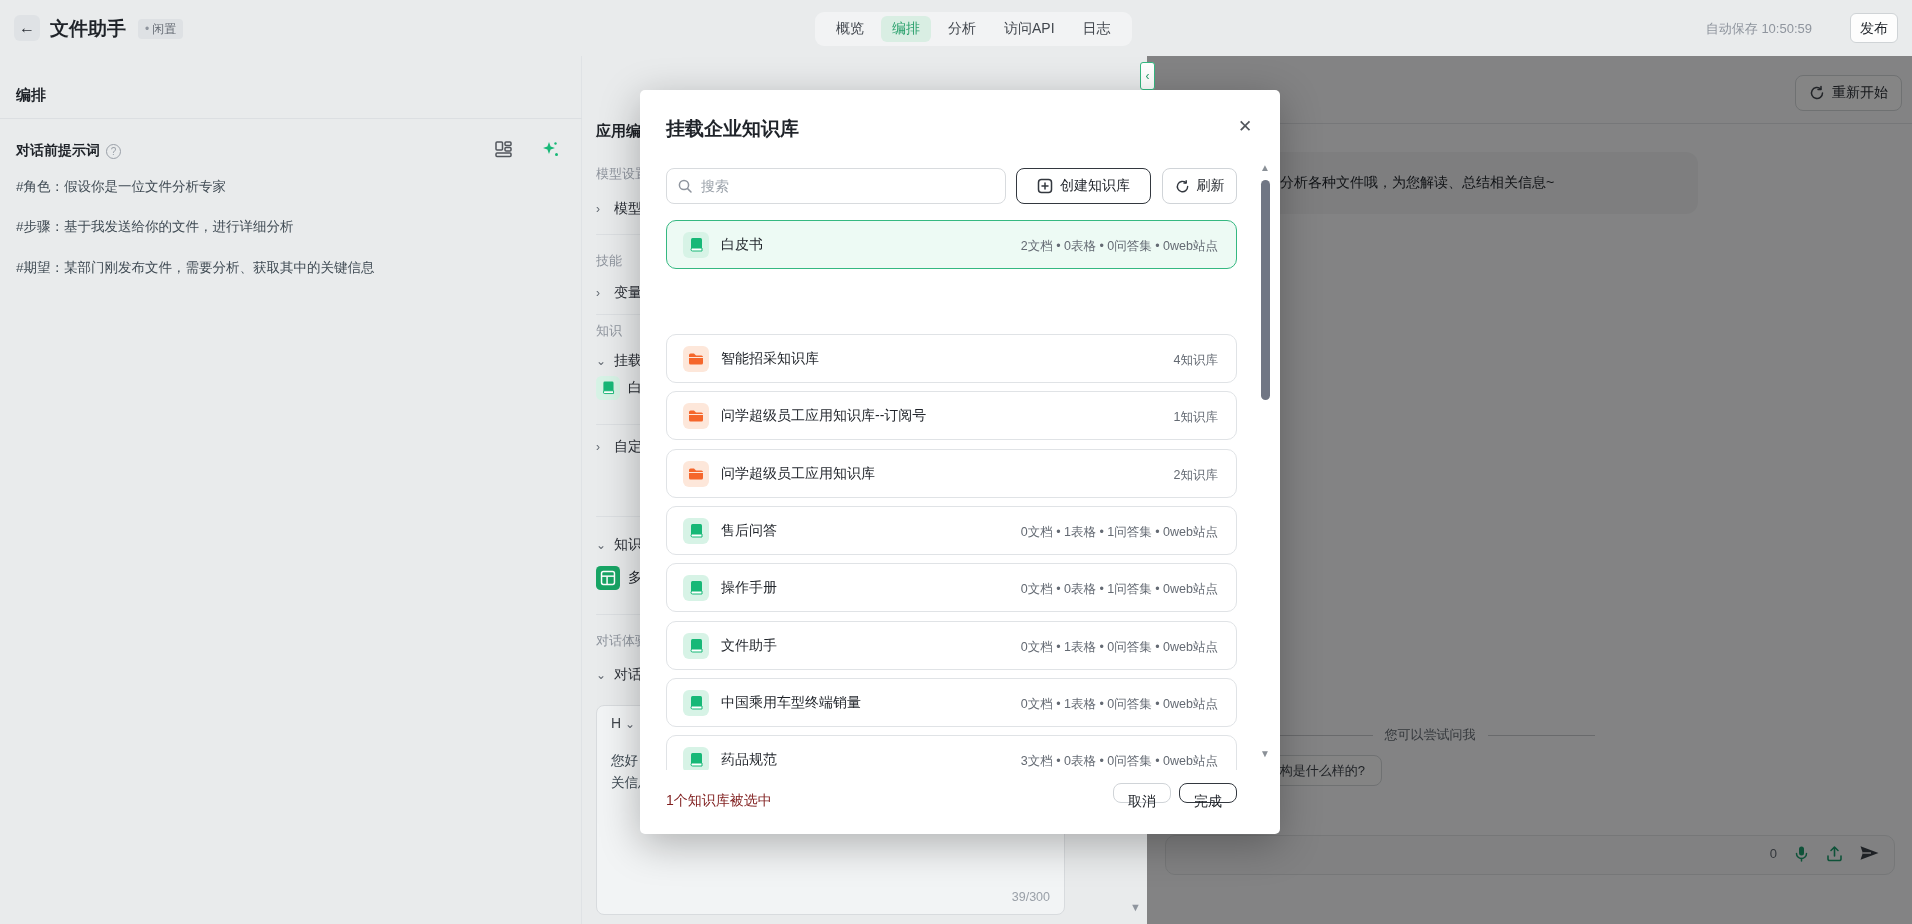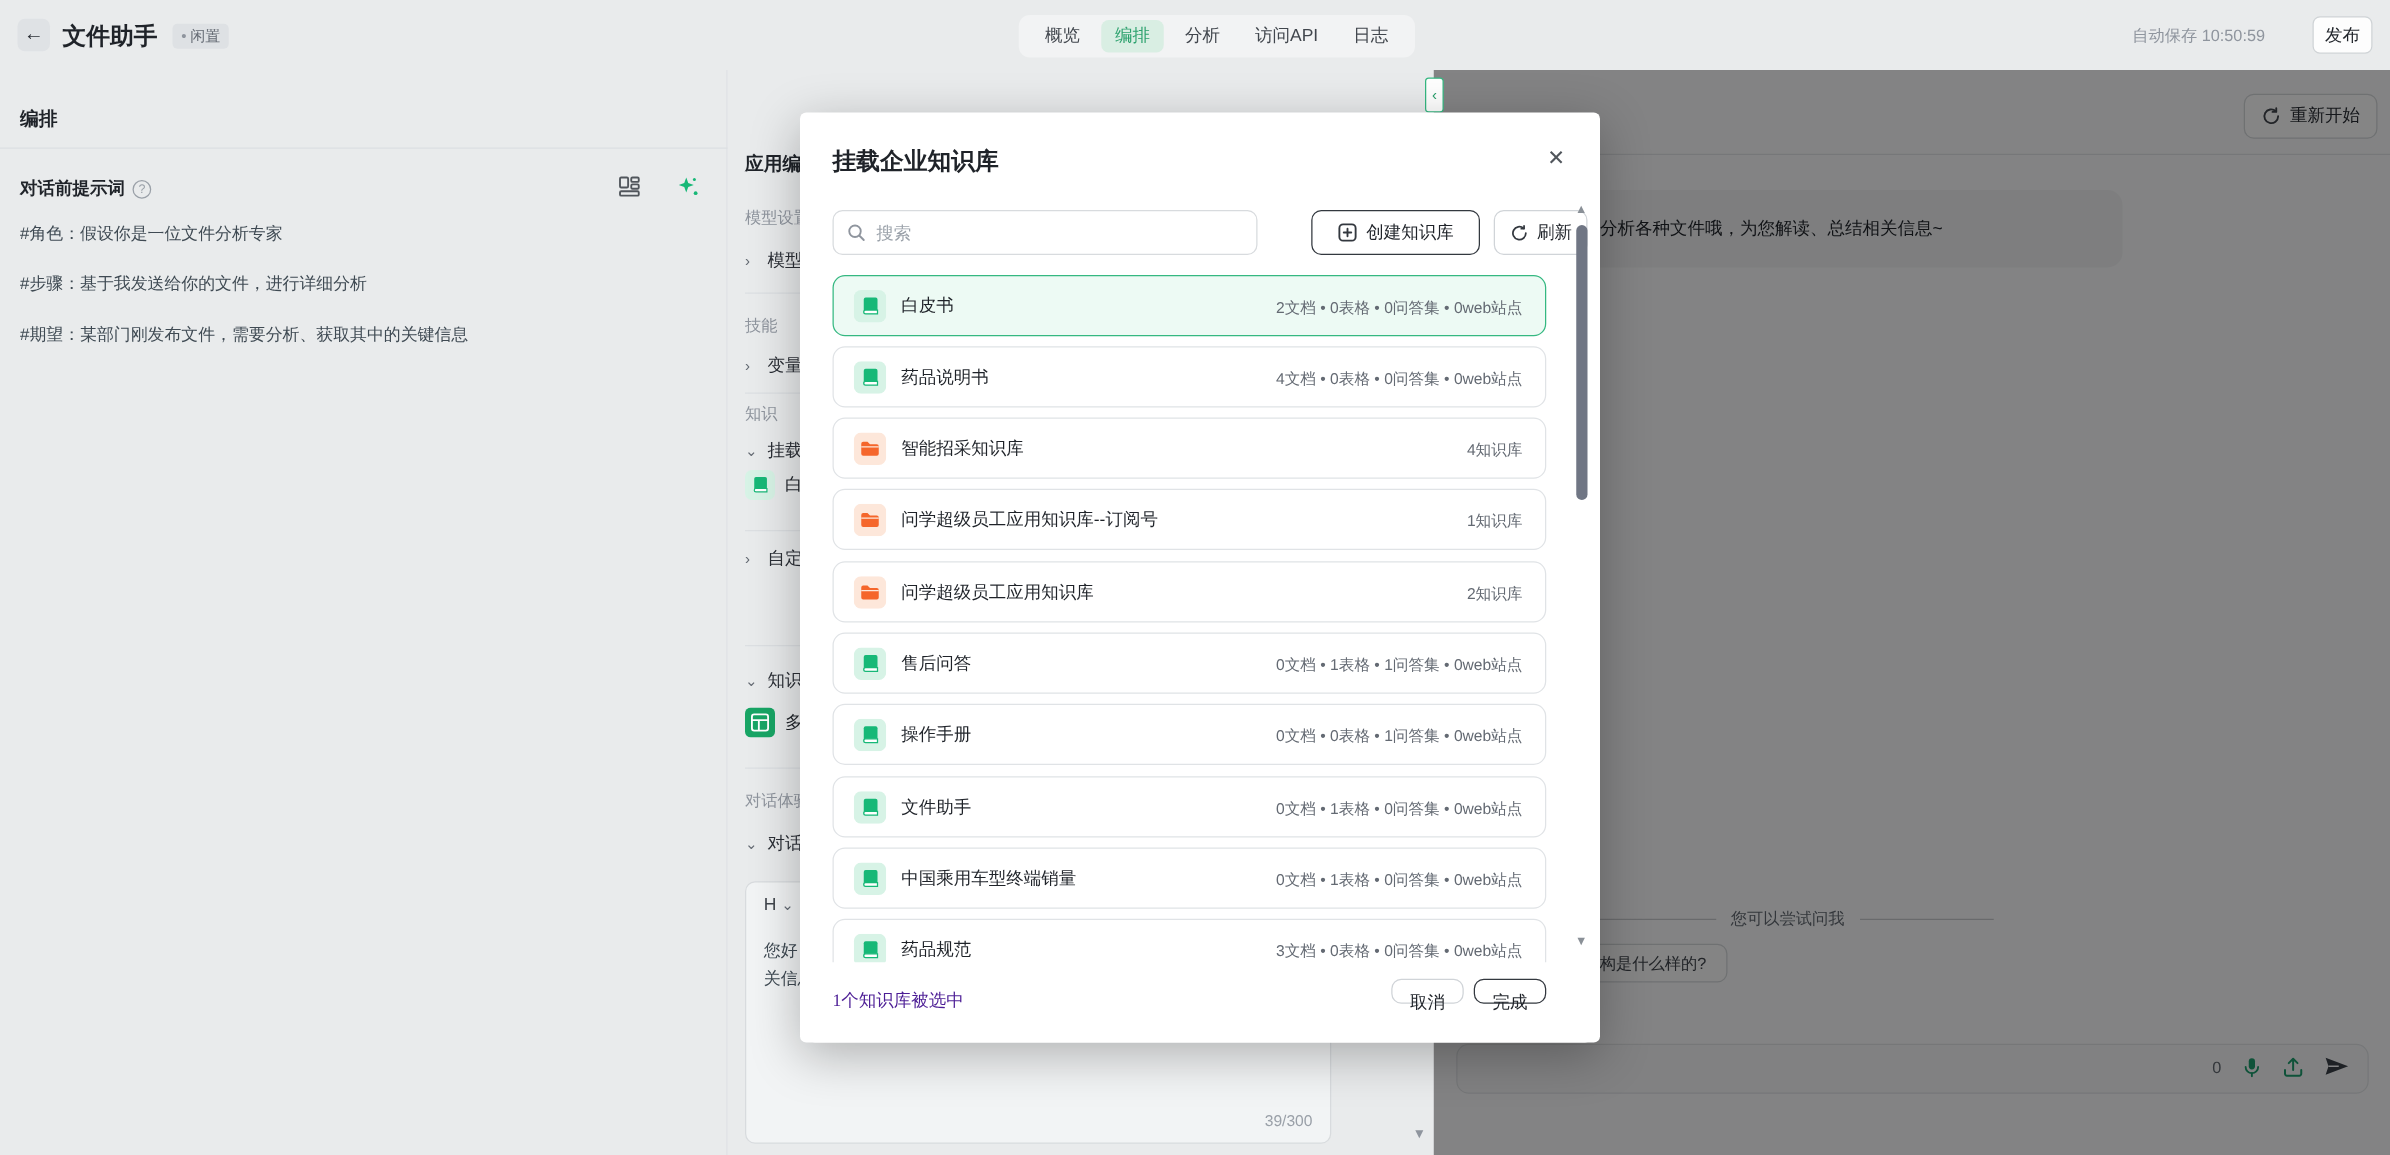--- a/index.html
+++ b/index.html
@@ -63,31 +63,31 @@
 
   .collapse-toggle { position:absolute; left:1140px; top:62px; width:15px; height:28px; background:#fff; border:1px solid #35b881; border-radius:3px; color:#2ba16d; font-size:12px; line-height:26px; text-align:center; z-index:60; cursor:pointer; }
 
   
   .modal { position:absolute; left:640px; top:90px; width:640px; height:744px; background:#fff; border-radius:5px; box-shadow:0 10px 40px rgba(0,0,0,0.28); z-index:100; }
   .modal-title { position:absolute; left:26px; top:26px; font-size:19px; font-weight:bold; }
   .modal-close { position:absolute; left:592px; top:24px; width:26px; height:26px; font-size:17px; color:#51565c; text-align:center; line-height:26px; cursor:pointer; }
   .search-box { position:absolute; left:26px; top:78px; width:340px; height:36px; border:1px solid #d8dbde; border-radius:8px; display:flex; align-items:center; padding:0 10px; gap:8px; background:#fff; }
   .search-box input { border:none; outline:none; font-size:14px; color:#c2410c; width:100%; background:transparent; font-family:inherit; }
   .search-box input::placeholder { color:#9ca3ab; }
-  .mbtn { position:absolute; top:78px; height:36px; border-radius:8px; background:#fff; display:flex; align-items:center; justify-content:center; gap:7px; font-size:14px; color:#1f2329; cursor:pointer;margin-left:33px; }
+  .mbtn { position:absolute; top:78px; height:36px; border-radius:8px; background:#fff; display:flex; align-items:center; justify-content:center; gap:7px; font-size:14px; color:#1f2329; cursor:pointer; }
   .btn-create { left:376px; width:135px; border:1.2px solid #33383f; }
   .btn-refresh { left:522px; width:75px; border:1px solid #d0d4d8; }
   .kb-list { position:absolute; left:0; top:120px; width:640px; height:560px; overflow:hidden; }
   .kb-card { position:absolute; left:26px; width:571px; height:49px; border:1px solid #e0e3e6; border-radius:10px; background:#fff; cursor:pointer; }
   .kb-card.selected { border:1.5px solid #35b881; background:#edfaf4; }
   .kb-card .icon { position:absolute; left:16px; top:11px; width:26px; height:26px; }
   .kb-card .name { position:absolute; left:54px; top:15px; font-size:14px; color:#1f2329; white-space:nowrap; }
   .kb-card .stats { position:absolute; right:18px; top:17px; font-size:12.5px; color:#646a73; white-space:nowrap; }
   .modal-footer { position:absolute; left:0; top:680px; width:640px; height:64px; background:#fff; border-radius:0 0 12px 12px; }
-  .footer-info { position:absolute; left:26px; top:22px; font-size:14px; color:#4c1d95;font-family:Liberation Serif, serif; }
+  .footer-info { position:absolute; left:26px; top:22px; font-size:14px; color:#7f1d1d; }
   .footer-btns { position:absolute; right:43px; top:13px; display:flex; gap:8px; }
   .fbtn { height:20px; padding:0 14px; border-radius:8px; background:#fff; font-size:14px; line-height:34px; cursor:pointer; }
   .btn-cancel { border:1px solid #d0d4d8; color:#1f2329; }
   .btn-done { border:1.5px solid #33383f; color:#1f2329; }
   .modal-scrollbar-up { position:absolute; left:620px; top:72px; color:#8a9097; font-size:10px; cursor:pointer; }
   .modal-scrollbar-thumb { position:absolute; left:621px; top:90px; width:9px; height:220px; background:#70768а; background:#707684; border-radius:5px; cursor:pointer; }
   .modal-scrollbar-down { position:absolute; left:620px; top:658px; color:#8a9097; font-size:10px; cursor:pointer; }
 
   svg { display:block; }
 </style>
@@ -305,31 +305,20 @@
         <span class="icon">
           <svg width="100%" height="100%" viewBox="0 0 26 26">
             <rect width="26" height="26" rx="6" fill="#d7f3e6"></rect>
             <path d="M8 7.5A1.5 1.5 0 0 1 9.5 6h8A1.5 1.5 0 0 1 19 7.5V19H9.5A1.5 1.5 0 0 1 8 17.5z" fill="#17b877"></path>
             <path d="M8 17.5A1.5 1.5 0 0 1 9.5 16H19v3H9.5A1.5 1.5 0 0 1 8 17.5z" fill="#ffffff" stroke="#17b877" stroke-width="1"></path>
           </svg>
         </span>
         <span class="name">白皮书</span>
         <span class="stats">2文档 • 0表格 • 0问答集 • 0web站点</span>
       </div>
-      <div class="kb-card" style="top: 66.8px;">
-        <span class="icon">
-          <svg width="100%" height="100%" viewBox="0 0 26 26">
-            <rect width="26" height="26" rx="6" fill="#d7f3e6"></rect>
-            <path d="M8 7.5A1.5 1.5 0 0 1 9.5 6h8A1.5 1.5 0 0 1 19 7.5V19H9.5A1.5 1.5 0 0 1 8 17.5z" fill="#17b877"></path>
-            <path d="M8 17.5A1.5 1.5 0 0 1 9.5 16H19v3H9.5A1.5 1.5 0 0 1 8 17.5z" fill="#ffffff" stroke="#17b877" stroke-width="1"></path>
-          </svg>
-        </span>
-        <span class="name">药品说明书</span>
-        <span class="stats">4文档 • 0表格 • 0问答集 • 0web站点</span>
-      </div>
       <div class="kb-card" style="top: 124.1px;">
         <span class="icon">
           <svg width="100%" height="100%" viewBox="0 0 26 26">
             <rect width="26" height="26" rx="6" fill="#fde7da"></rect>
             <path d="M6 9a1.6 1.6 0 0 1 1.6-1.6h3.4l2 2h5.4A1.6 1.6 0 0 1 20 11v6a1.6 1.6 0 0 1-1.6 1.6H7.6A1.6 1.6 0 0 1 6 17z" fill="#f5662b"></path>
             <path d="M6 11.5h14" stroke="#fde7da" stroke-width="1"></path>
           </svg>
         </span>
         <span class="name">智能招采知识库</span>
         <span class="stats">4知识库</span>

